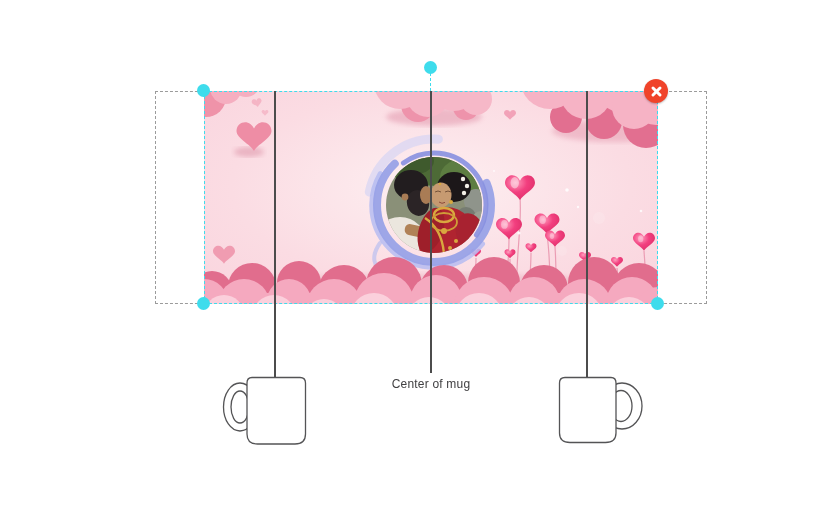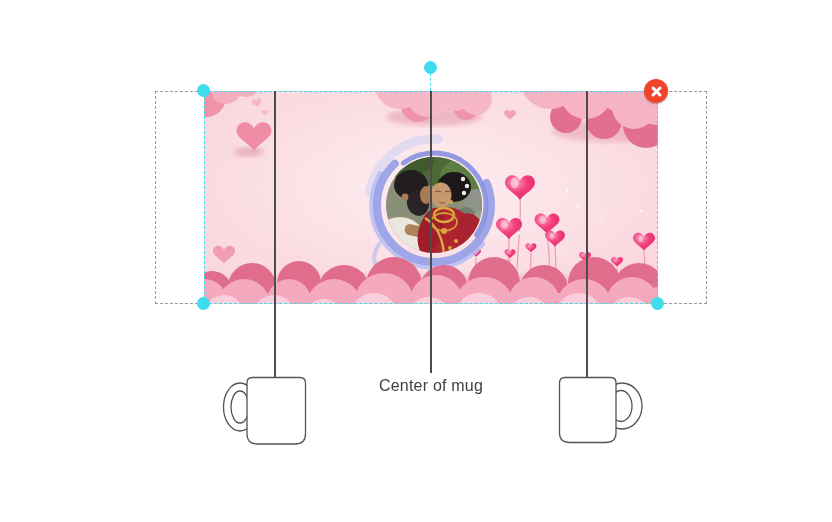--- a/index.html
+++ b/index.html
@@ -39,21 +39,21 @@
     background:#f0432a;z-index:7;display:flex;align-items:center;justify-content:center;
     cursor:pointer;box-shadow:0 1px 2px rgba(0,0,0,.25);border:none;padding:0;
   }
   
   .gline{position:absolute;width:1.5px;background:#4c4c4c;z-index:4;}
   .gline.left{left:274px;top:91px;height:286px;}
   .gline.center{left:430px;top:91px;height:282px;}
   .gline.right{left:586px;top:91px;height:286px;}
   .center-label{
     position:absolute;left:431px;top:377px;transform:translateX(-50%);
-    font-size:16px;color:#414042;letter-spacing:.2px;white-space:nowrap;z-index:4;
+    font-size:12px;color:#414042;letter-spacing:.2px;white-space:nowrap;z-index:4;
   }
   .mug-svg{position:absolute;z-index:3;}
   .mug-svg.left{left:218px;top:373px;}
   .mug-svg.right{left:553px;top:373px;}
 </style>
 </head>
 <body>
 
 <div class="stage">
 

